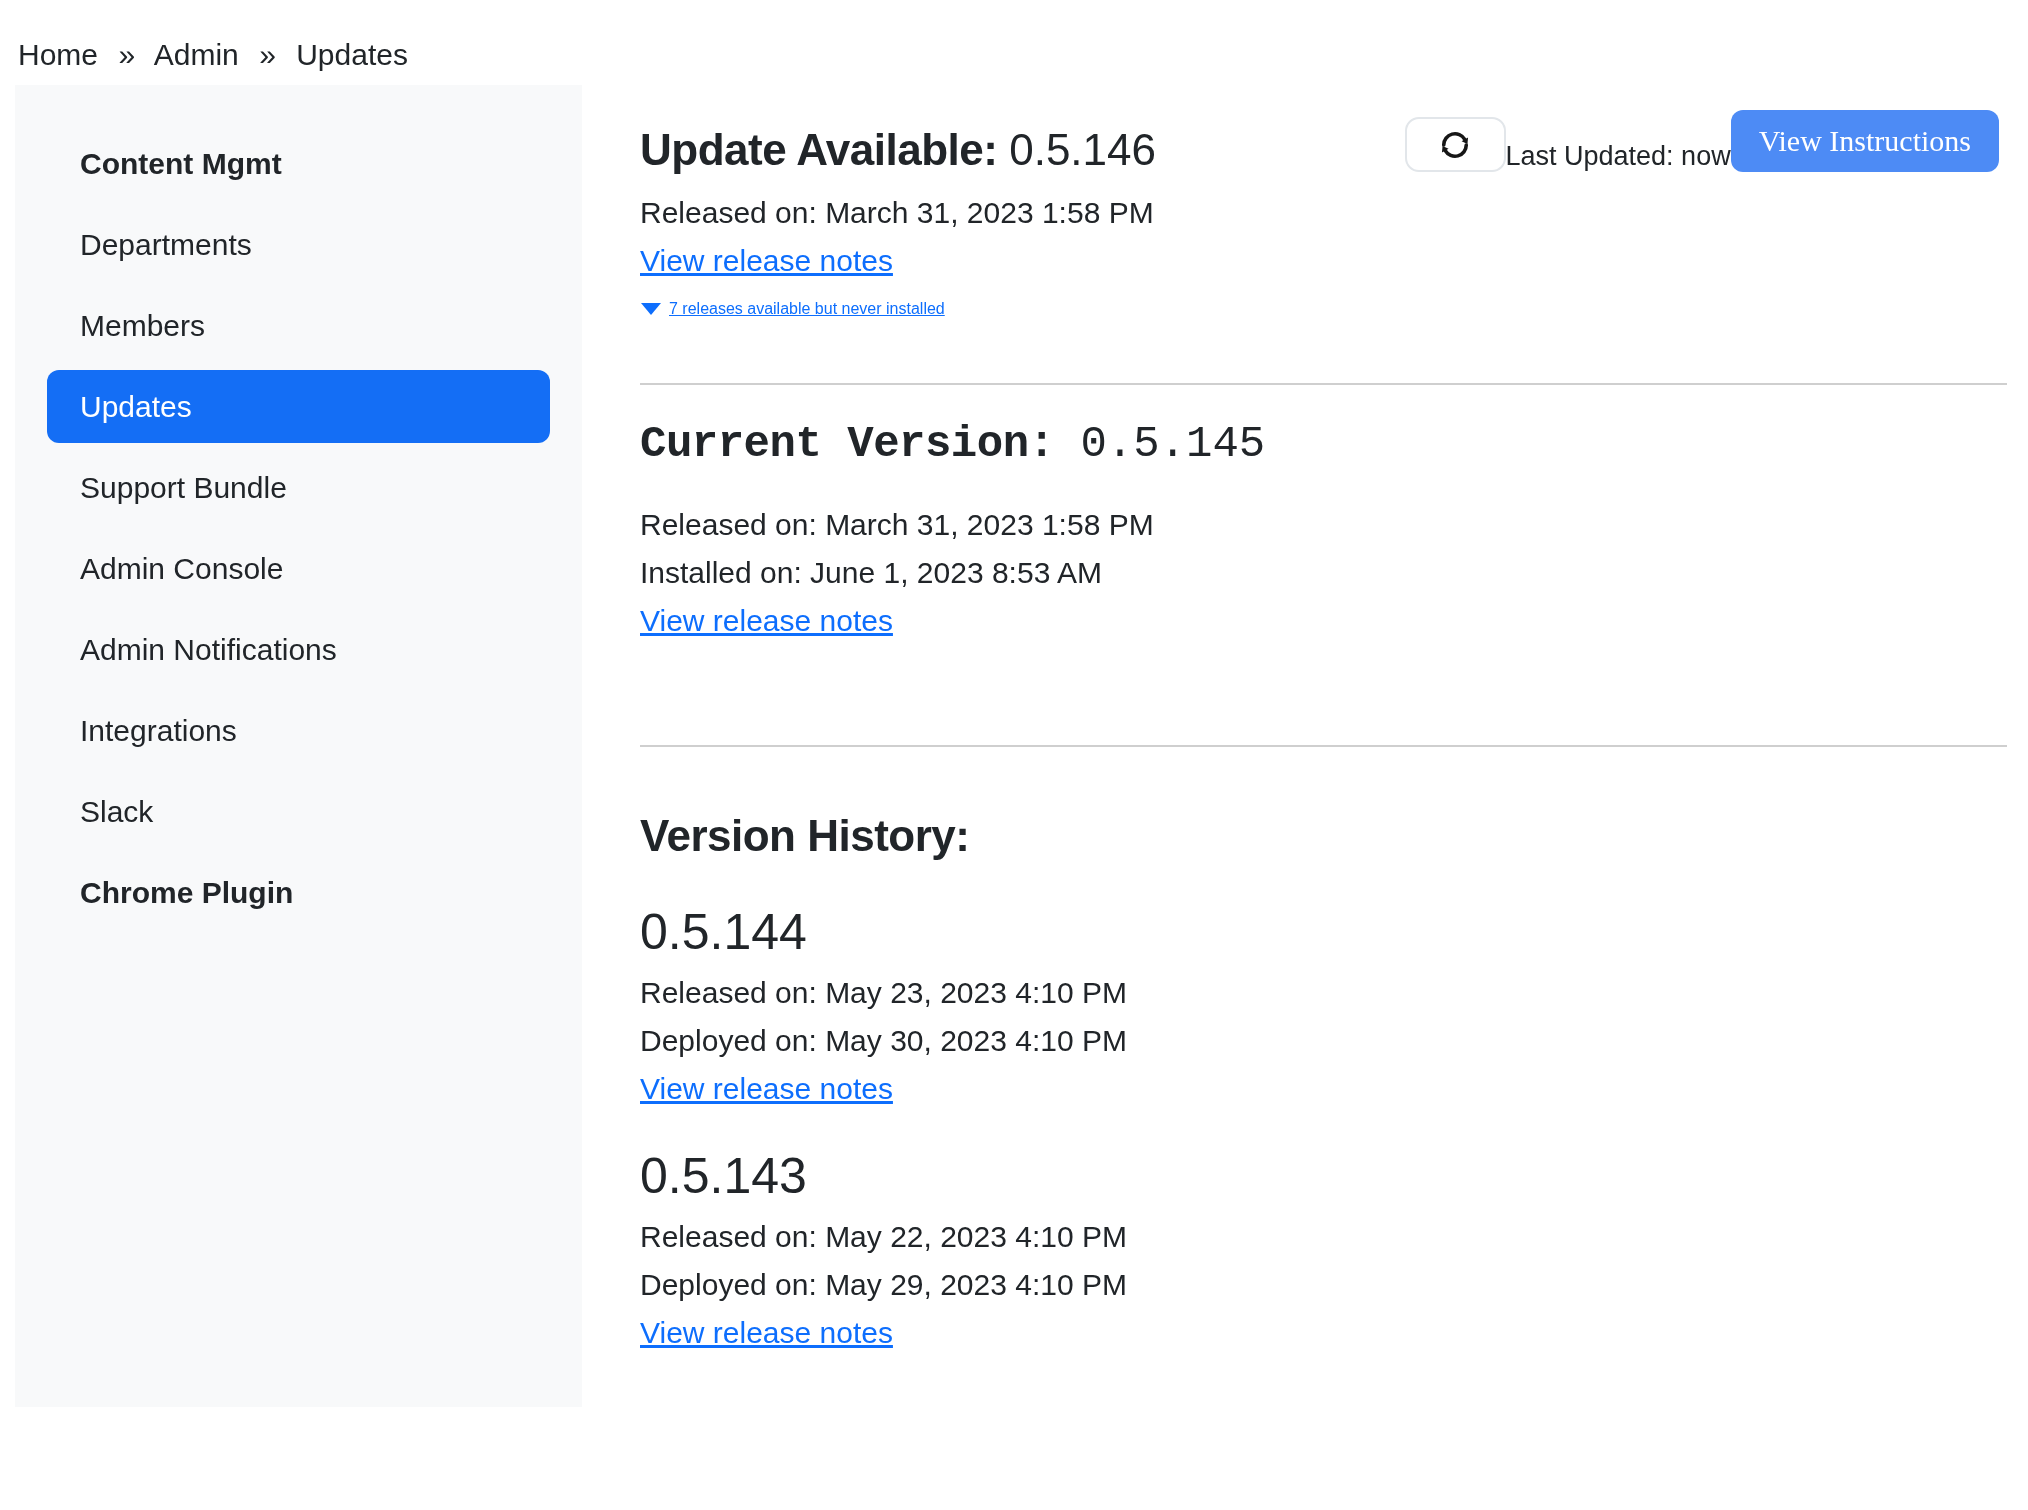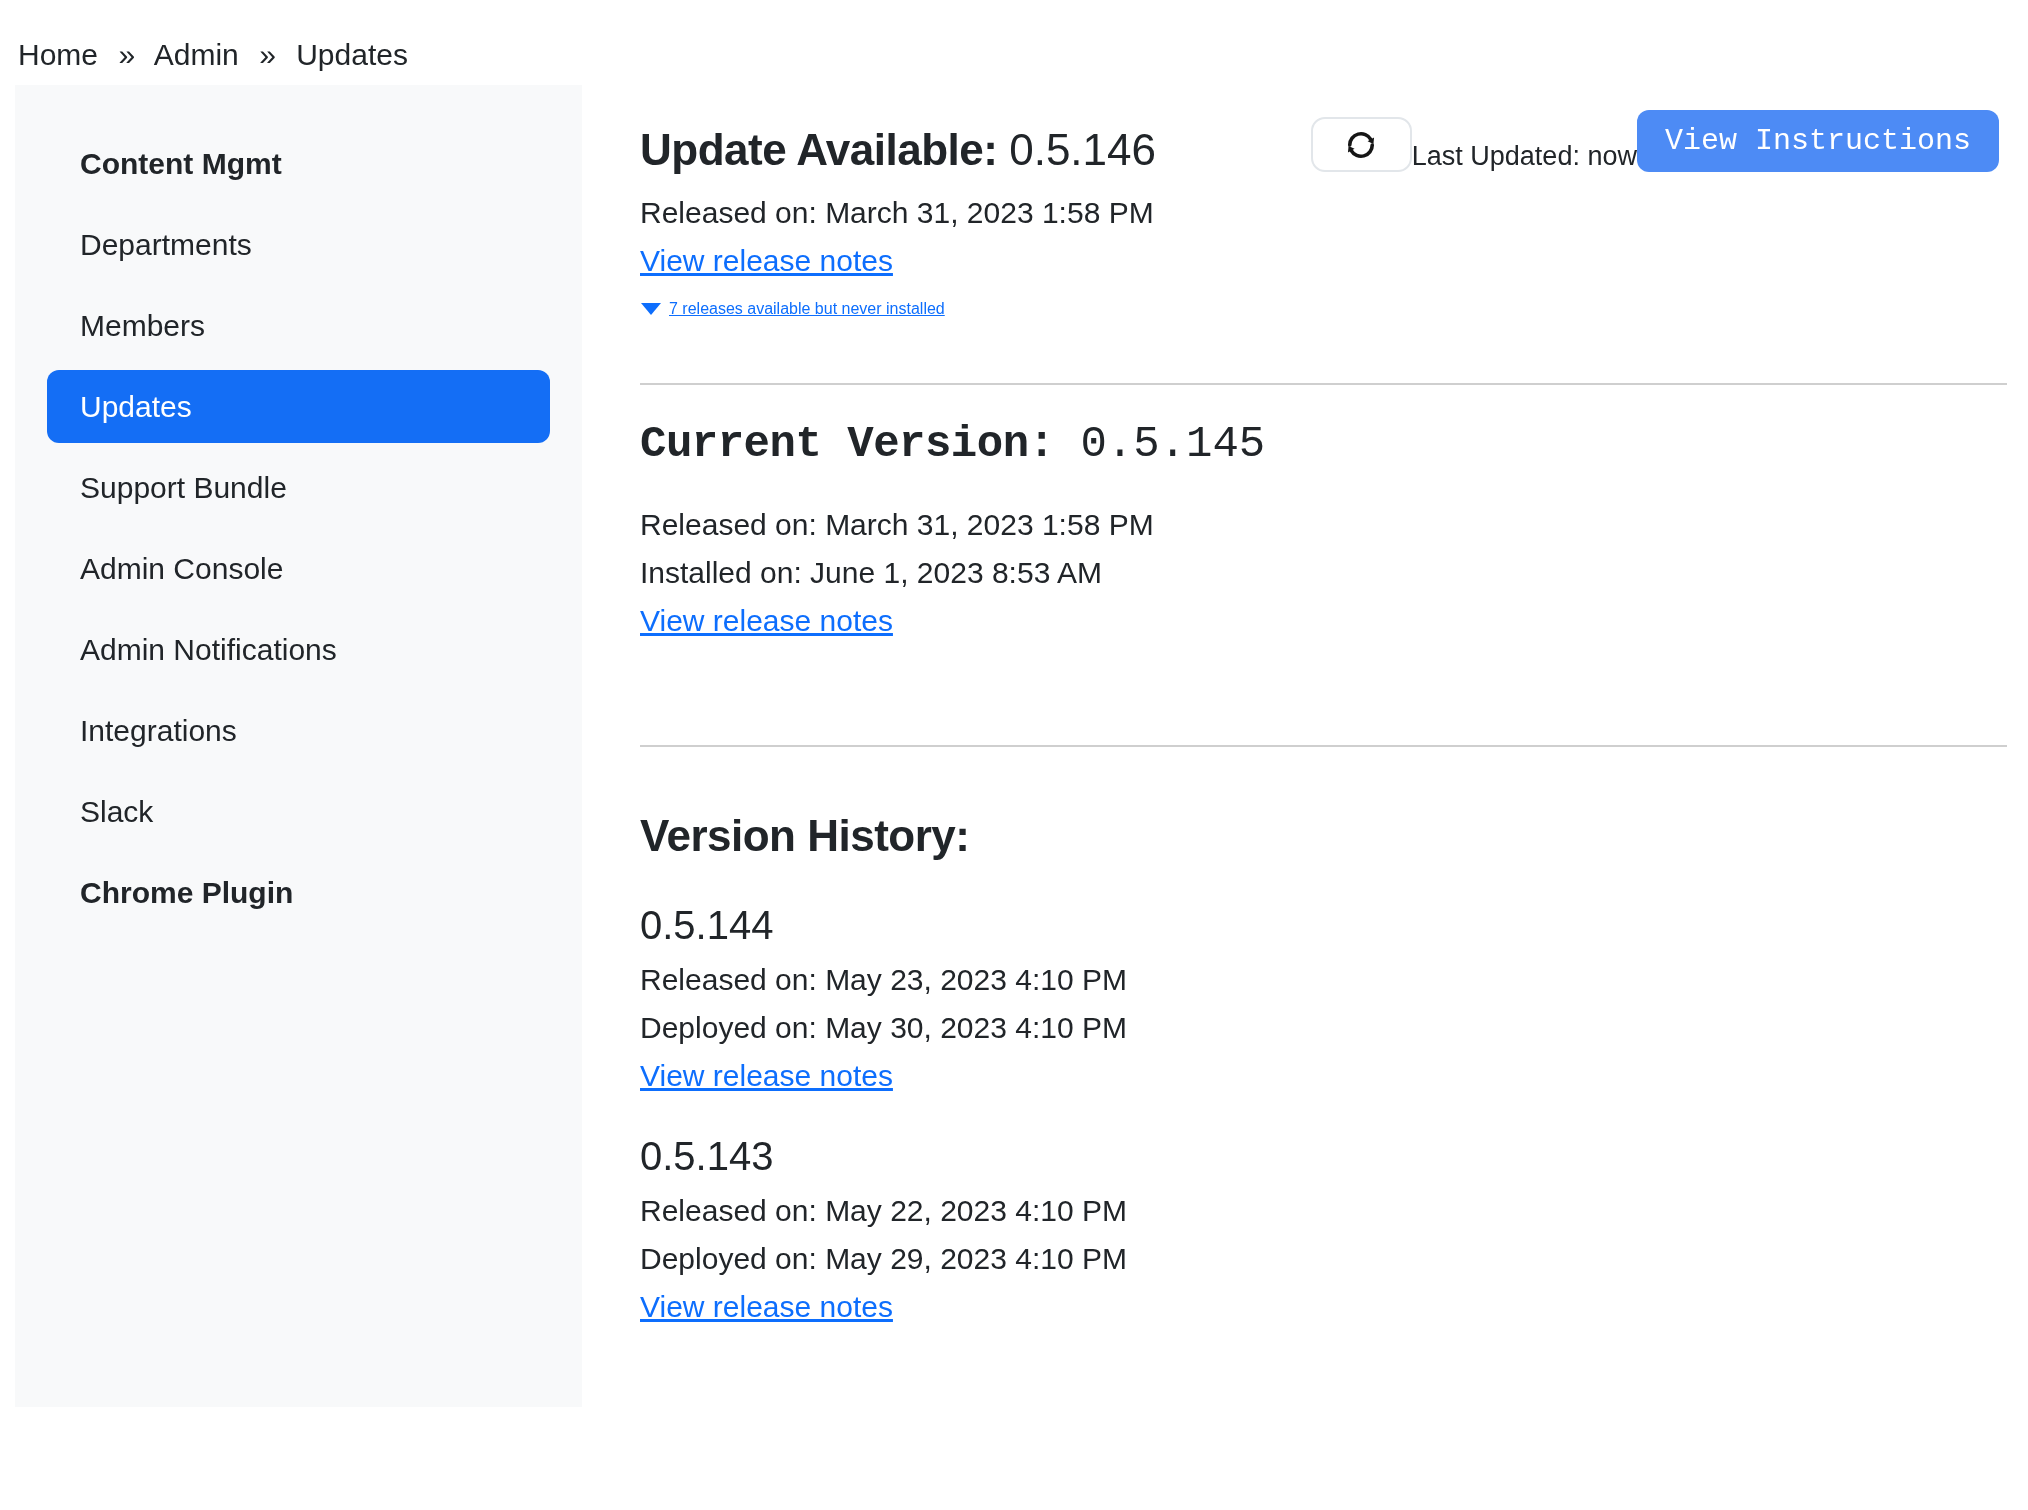--- a/index.html
+++ b/index.html
@@ -54,38 +54,38 @@
   #update-title{margin-top:40px;}
   .line{font-size:30px;line-height:48px;margin:0;color:var(--text-dark);}
   .first-line{margin-top:14px;}
   a.notes-link{color:var(--link-blue);text-decoration:underline;cursor:pointer;}
   .toggle-line{display:flex;align-items:center;height:48px;}
   .caret{width:22px;height:16px;margin-right:7px;flex:none;}
   .divider{border:none;border-top:2px solid var(--divider-gray);margin:50px 0 0 0;}
   #divider-2{margin-top:100px;}
   #current-title{margin-top:34px;margin-bottom:32px;font-family:Liberation Mono, monospace;}
   #history-title{margin-top:64px;}
-  .entry-version{font-size:40px;font-weight:400;margin:34px 0 8px 0;color:var(--text-dark);}
+  .entry-version{font-size:50px;font-weight:400;margin:34px 0 8px 0;color:var(--text-dark);}
   #entry-0 .entry-version{margin-top:42px;}
   
   .controls{
     position:absolute;top:12px;right:14px;display:flex;flex-direction:row;
     align-items:flex-end;
   }
   .refresh-btn{
     width:101px;height:55px;background:#fff;border:2px solid var(--border-gray);
     border-radius:14px;display:flex;align-items:center;justify-content:center;
     cursor:pointer;padding:0;
   }
   .refresh-btn svg{width:36px;height:36px;}
   .last-updated{font-size:27px;margin-top:13px;color:var(--text-dark);}
   .instructions-btn{
     margin-top:13px;background:var(--button-blue);color:#fff;border:none;
     border-radius:12px;font-size:30px;padding:14px 28px;cursor:pointer;
-    font-family:Liberation Mono, monospace;
+    font-family:Liberation Serif, serif;
   }
 </style>
 </head>
 <body>
 
 <div class="page">
 
 
   <nav class="breadcrumb">
     <span class="crumb">Home</span>

